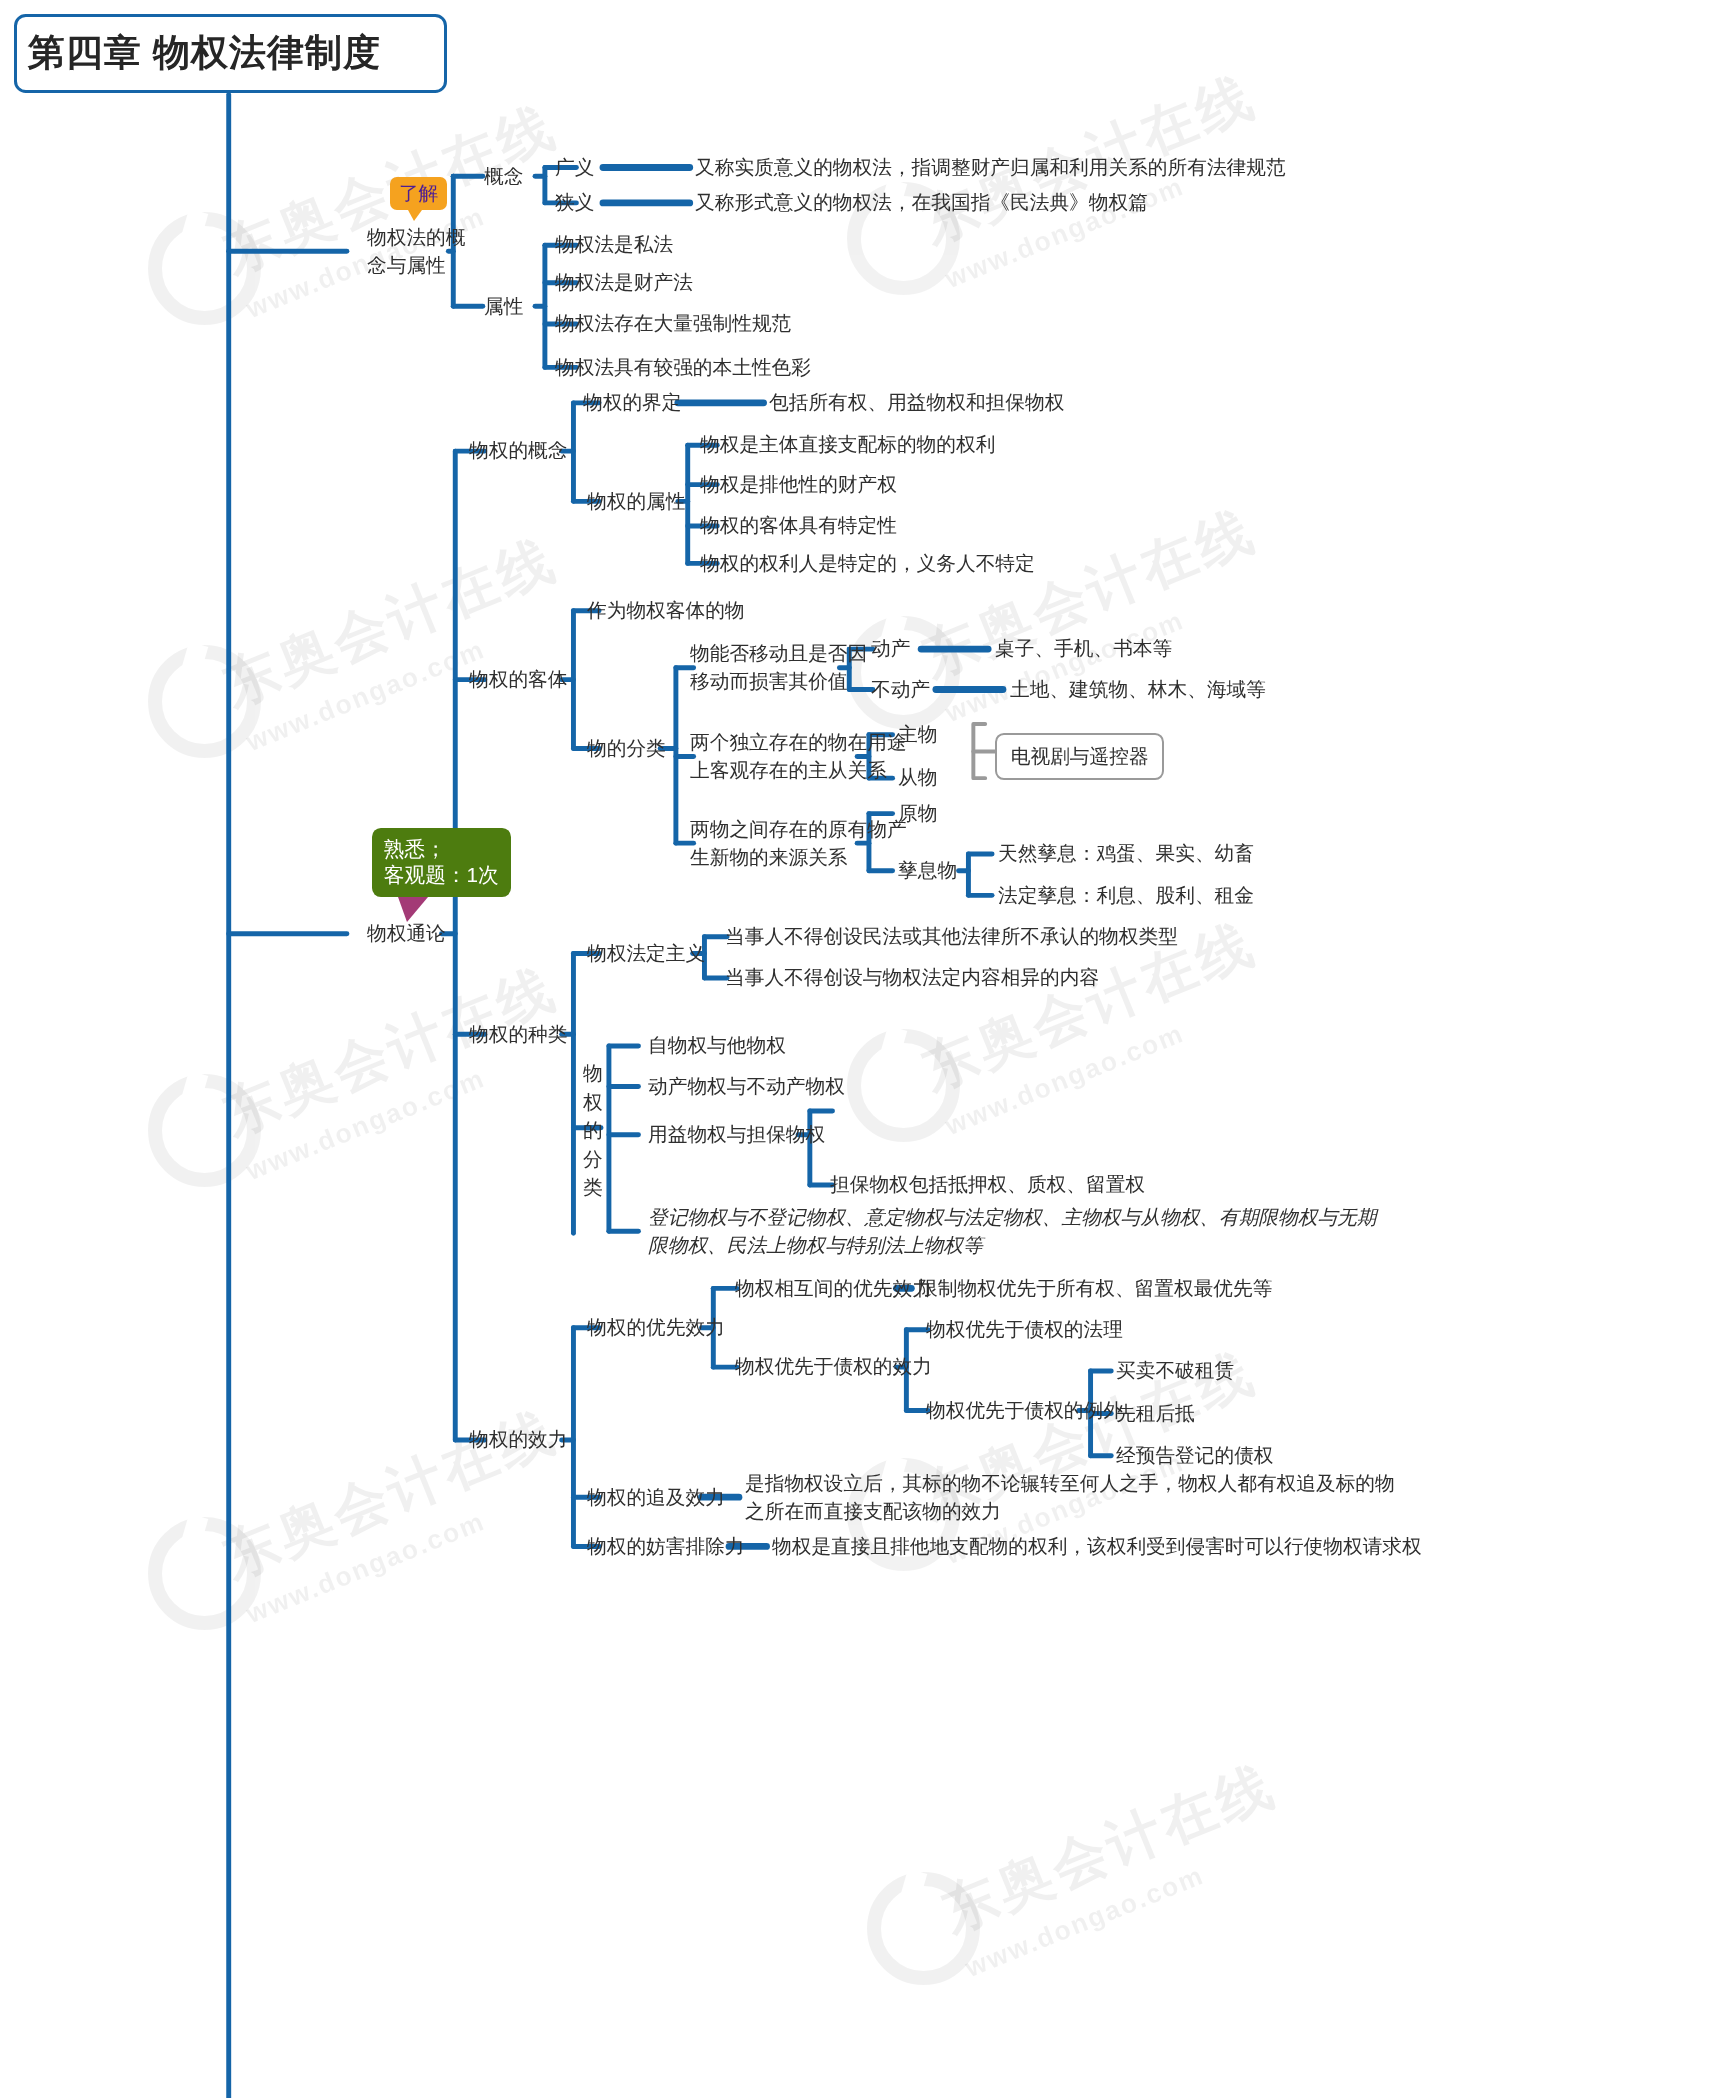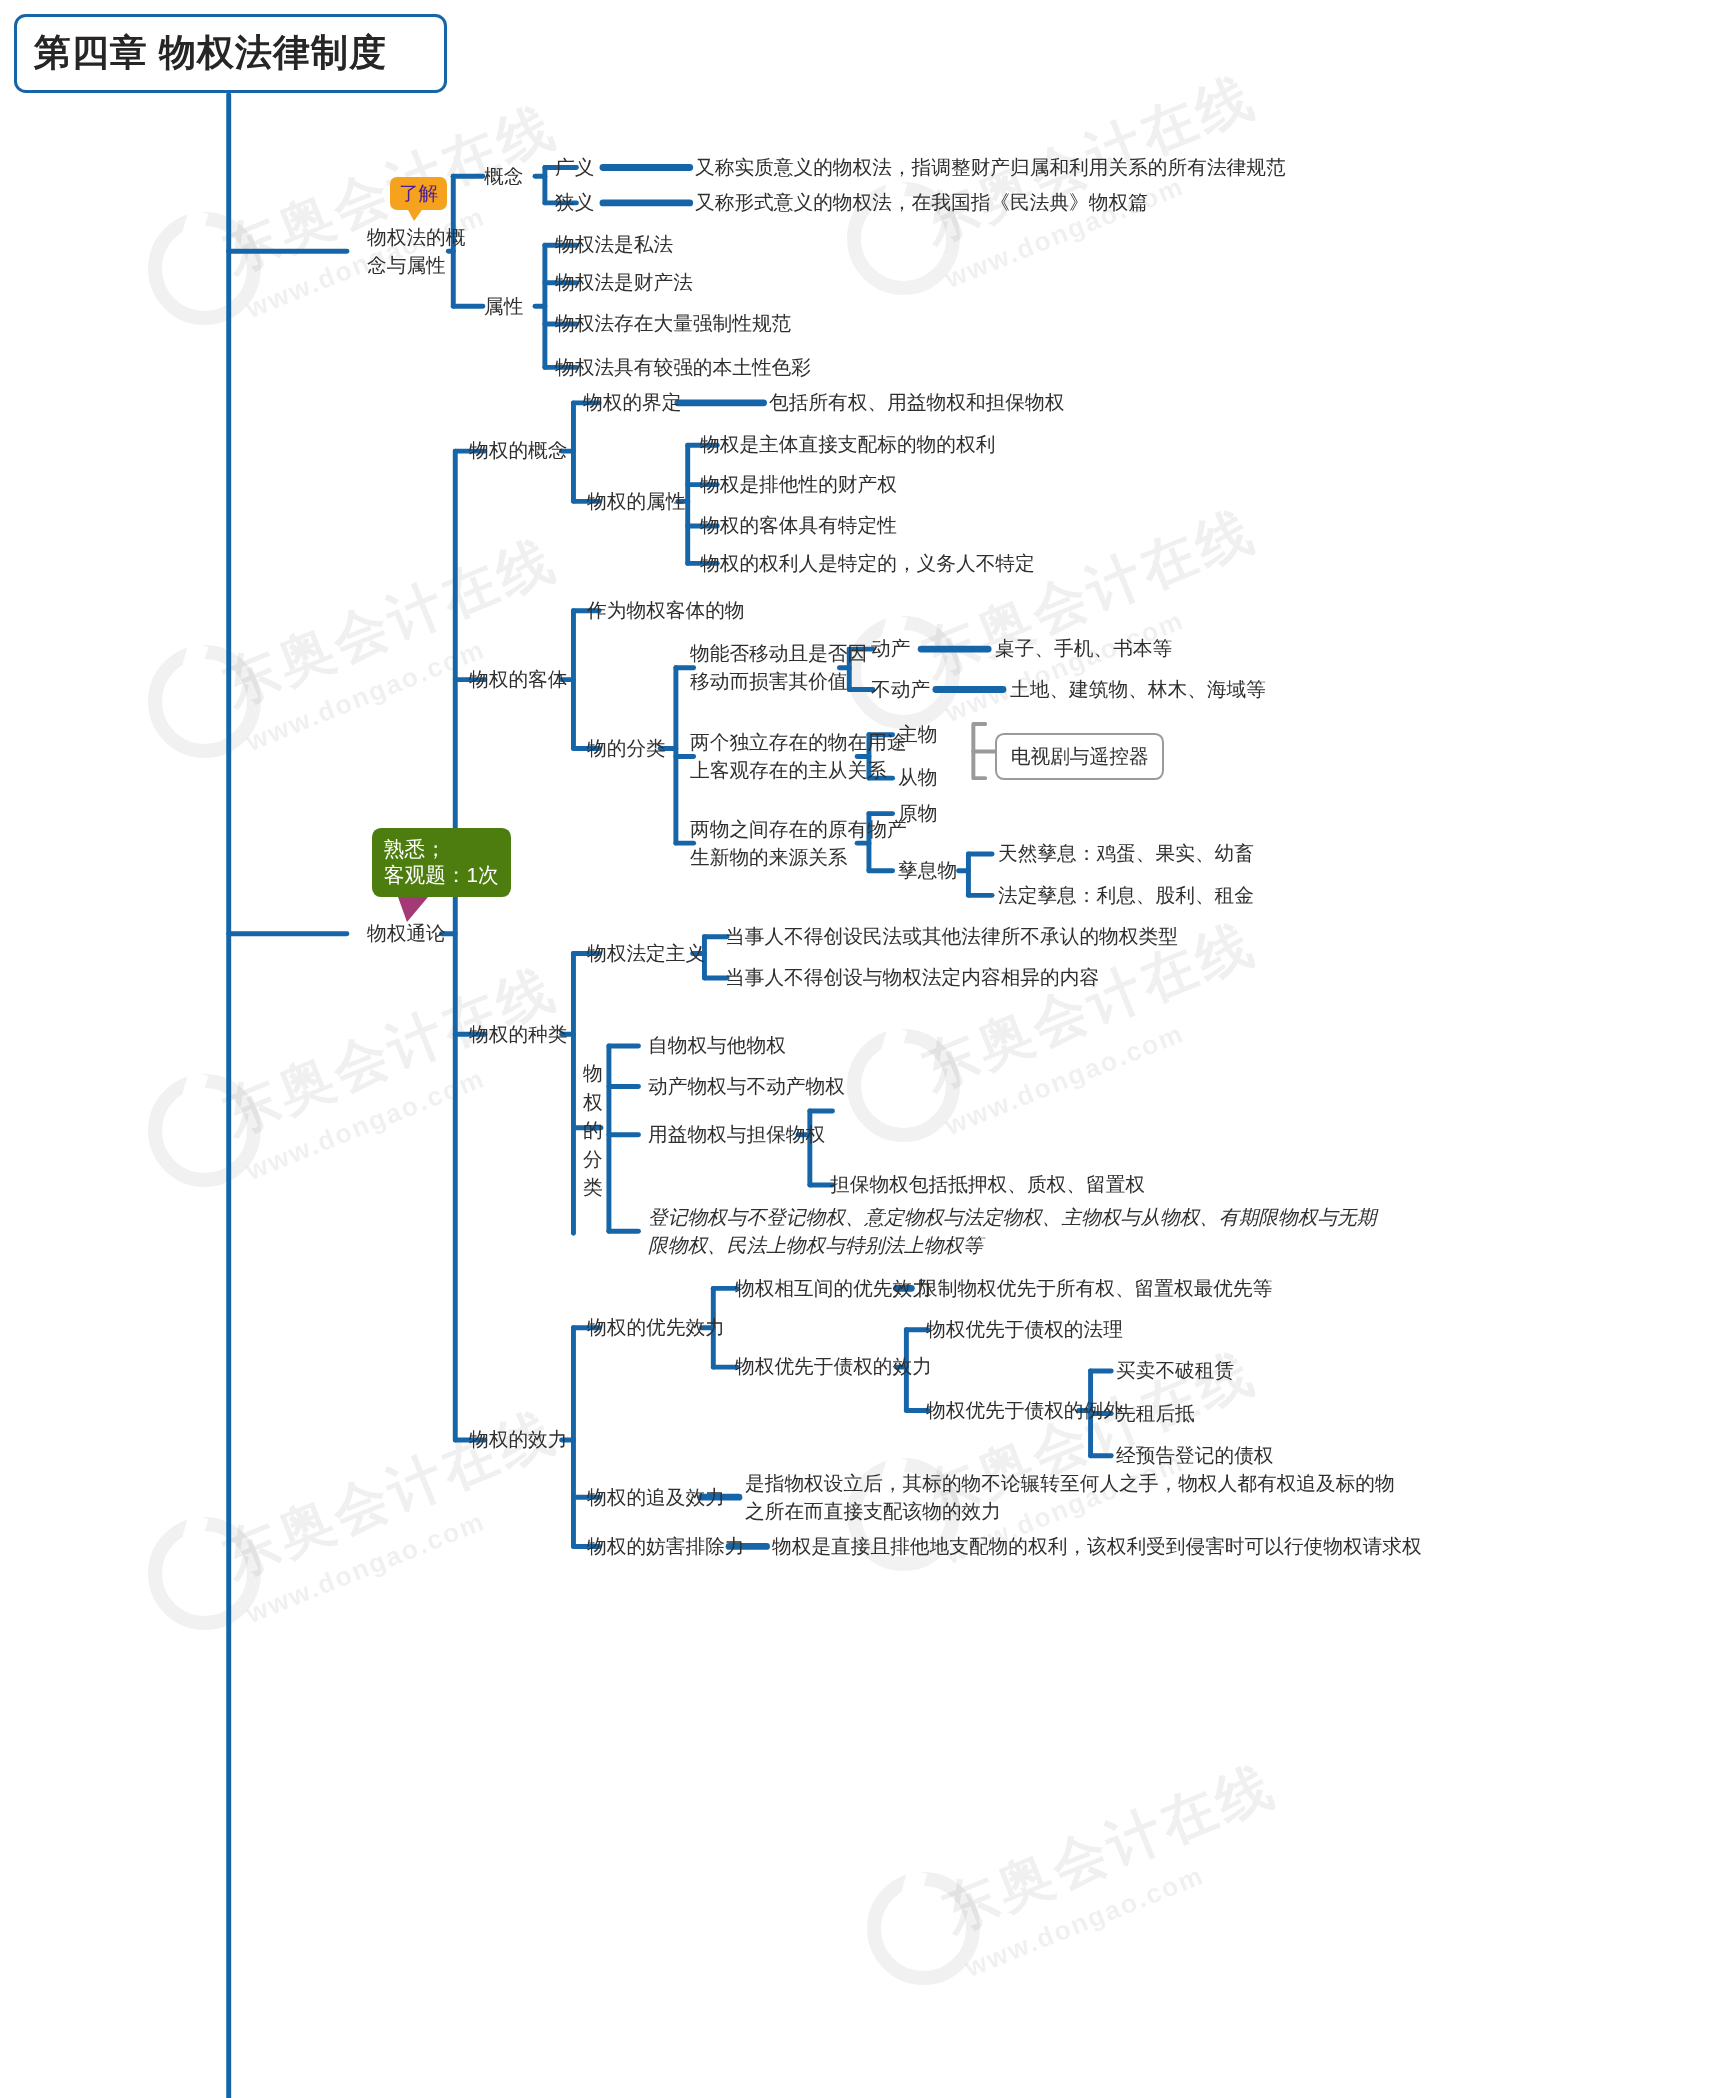--- a/index.html
+++ b/index.html
@@ -8,21 +8,21 @@
     font-family:"Liberation Sans","DejaVu Sans",sans-serif;
     color:#2b2b2b;position:relative;overflow:hidden;
   }
   #canvas{position:absolute;left:0;top:0;width:1731px;height:2098px;}
   svg.links{position:absolute;left:0;top:0;width:1731px;height:2098px;pointer-events:none;}
 
   
   .title-box{
     position:absolute;left:13.8px;top:13.8px;width:433px;height:79px;
     border:3px solid #1565a8;border-radius:11.8px;background:#fff;
-    display:flex;align-items:center;padding-left:17px;box-sizing:border-box;
+    display:flex;align-items:center;padding-left:11px;box-sizing:border-box;
   }
   .title-box .t{font-size:37px;font-weight:bold;color:#262626;letter-spacing:1px;}
 
   
   .node{
     position:absolute;font-size:19.7px;line-height:27.6px;color:#2f2f2f;
     white-space:pre;
   }
   .node.w{white-space:pre-line;}
 

